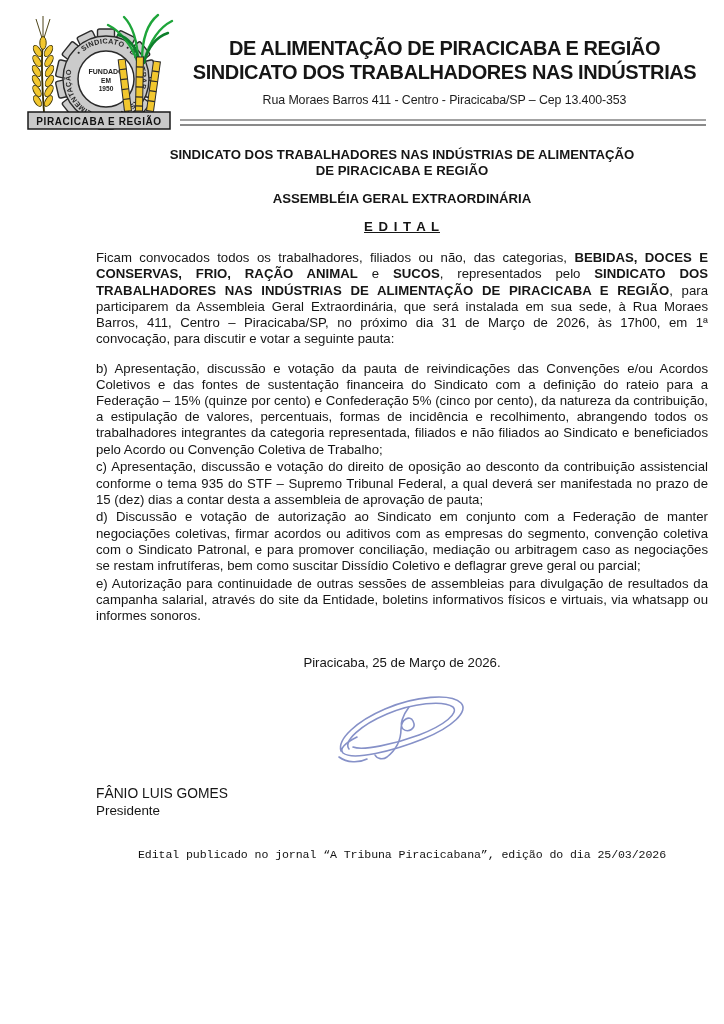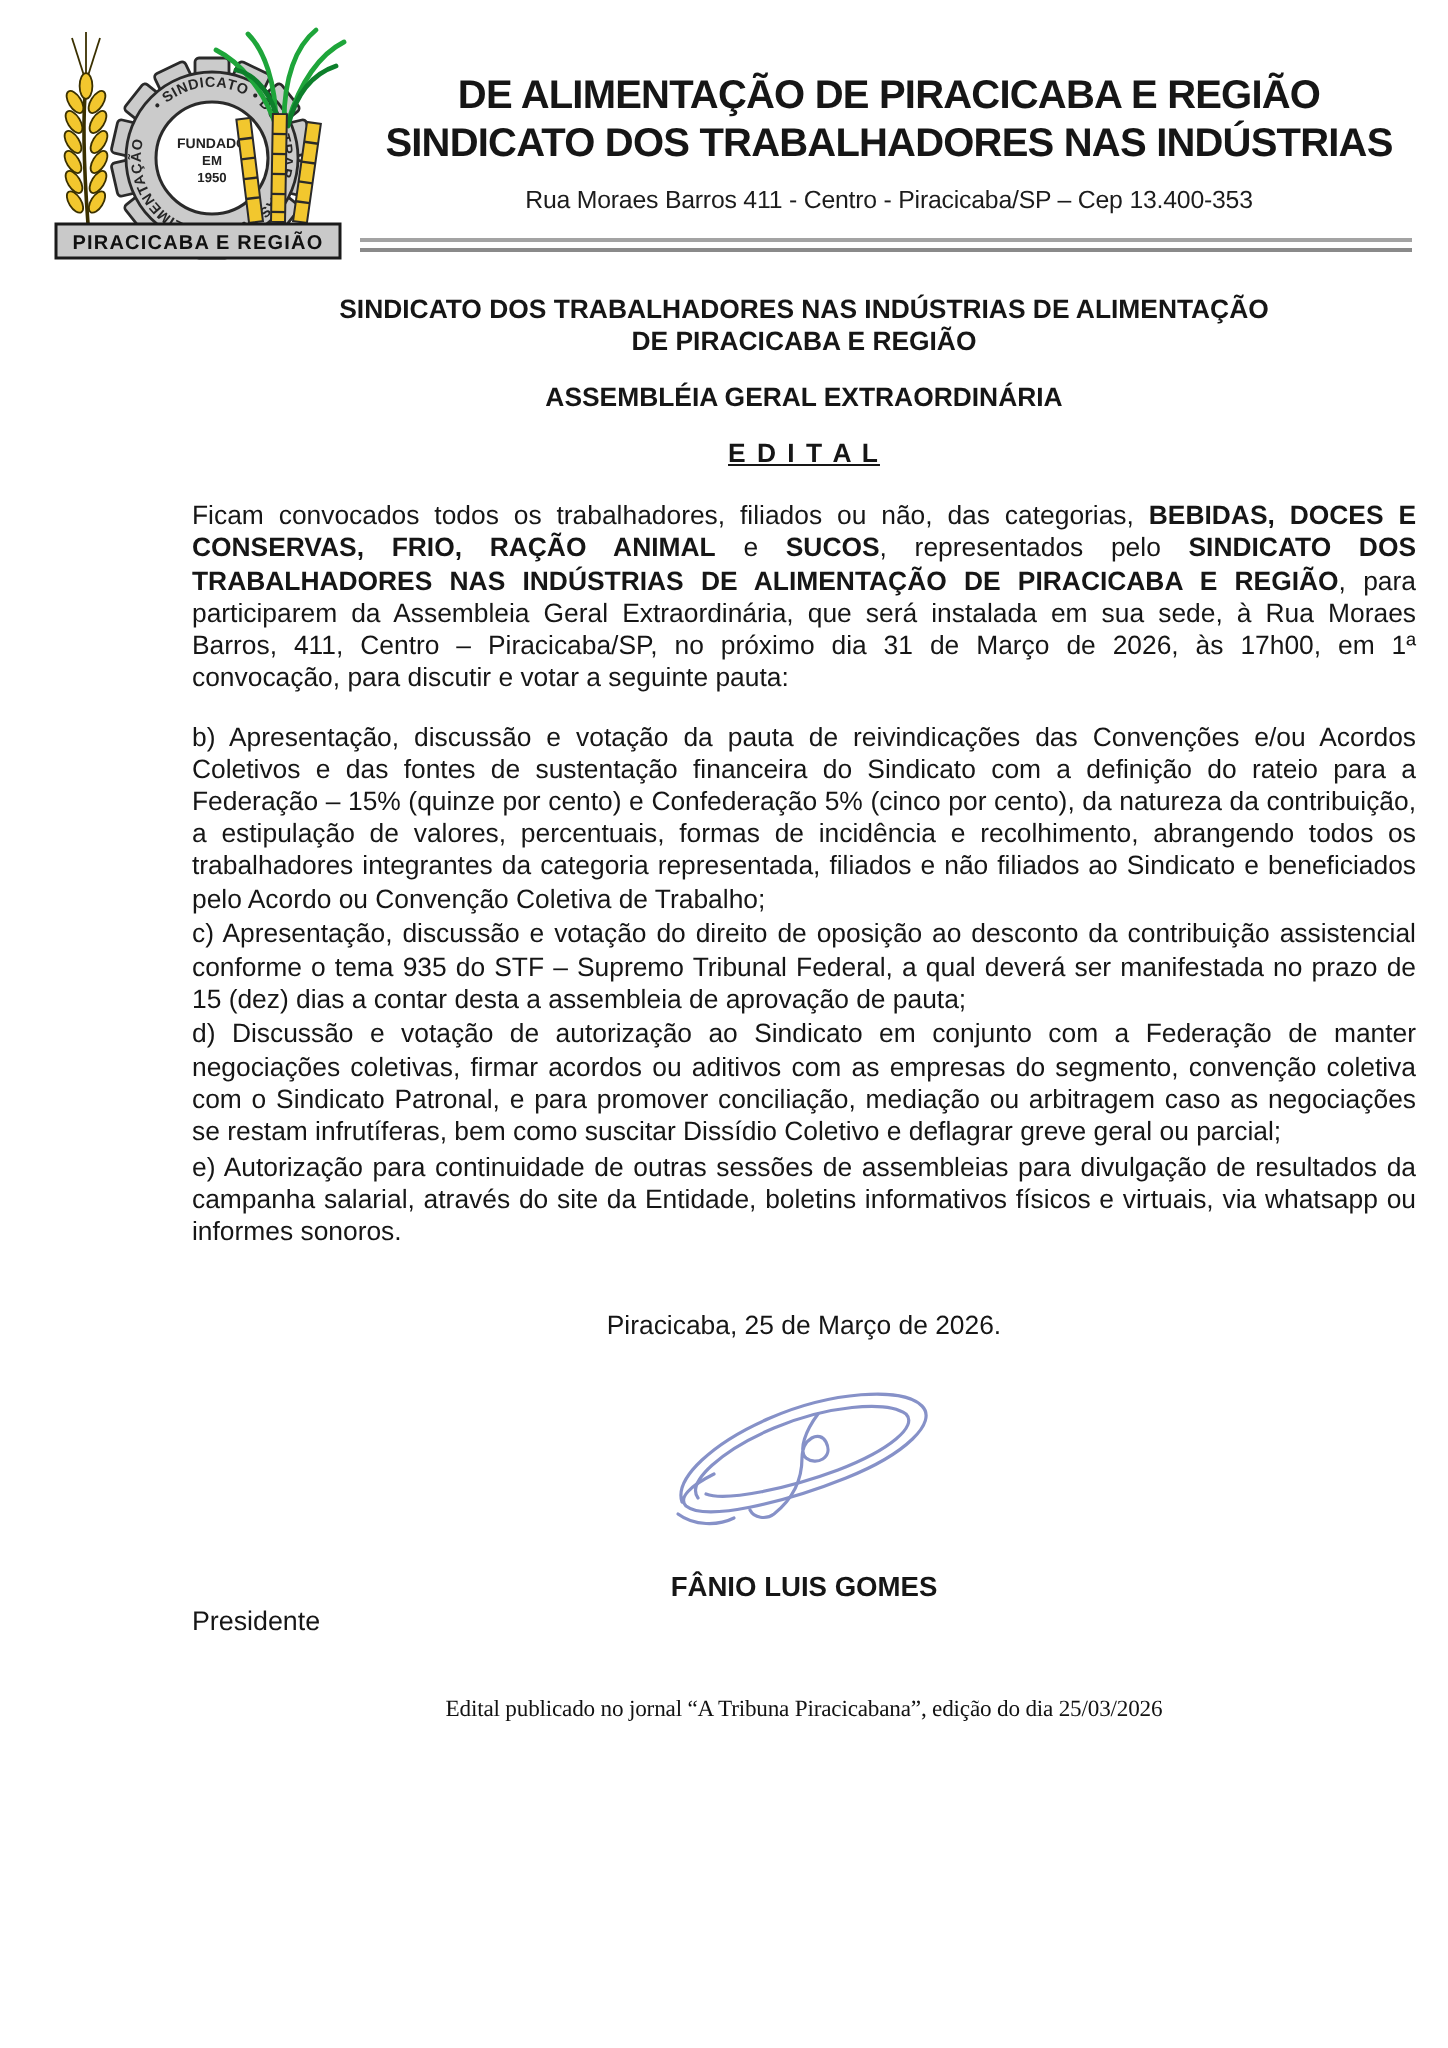--- a/index.html
+++ b/index.html
@@ -44,25 +44,25 @@
   .edital-heading{
     font-weight:bold;text-align:center;margin-top:12px;letter-spacing:1px;text-decoration:underline;
   }
   .intro{
     margin-top:15px;text-align:justify;
   }
   .agenda{margin-top:9px;}
   .agenda p{margin:0 0 1.5px 0;text-align:justify;}
   .date-line{margin-top:31px;text-align:center;}
   .signature-wrap{margin-top:15px;text-align:center;height:88px;}
-  .signer-name{margin-top:11px;text-align:center;font-size:13.8px;font-weight:bold;}
+  .signer-name{margin-top:11px;font-size:13.8px;}
   .signer-role{text-align:left;font-size:13.4px;line-height:18px;}
   .footer-note{
     margin-top:27px;text-align:center;
-    font-family:Liberation Serif, serif;
+    font-family:Liberation Mono, monospace;
     font-size:11.6px;color:#121212;letter-spacing:-0.1px;
   }
   b{font-weight:bold;}
 </style>
 </head>
 <body>
 
 <div class="page">
 
   <svg class="logo" viewBox="0 0 164 122" aria-hidden="true">

